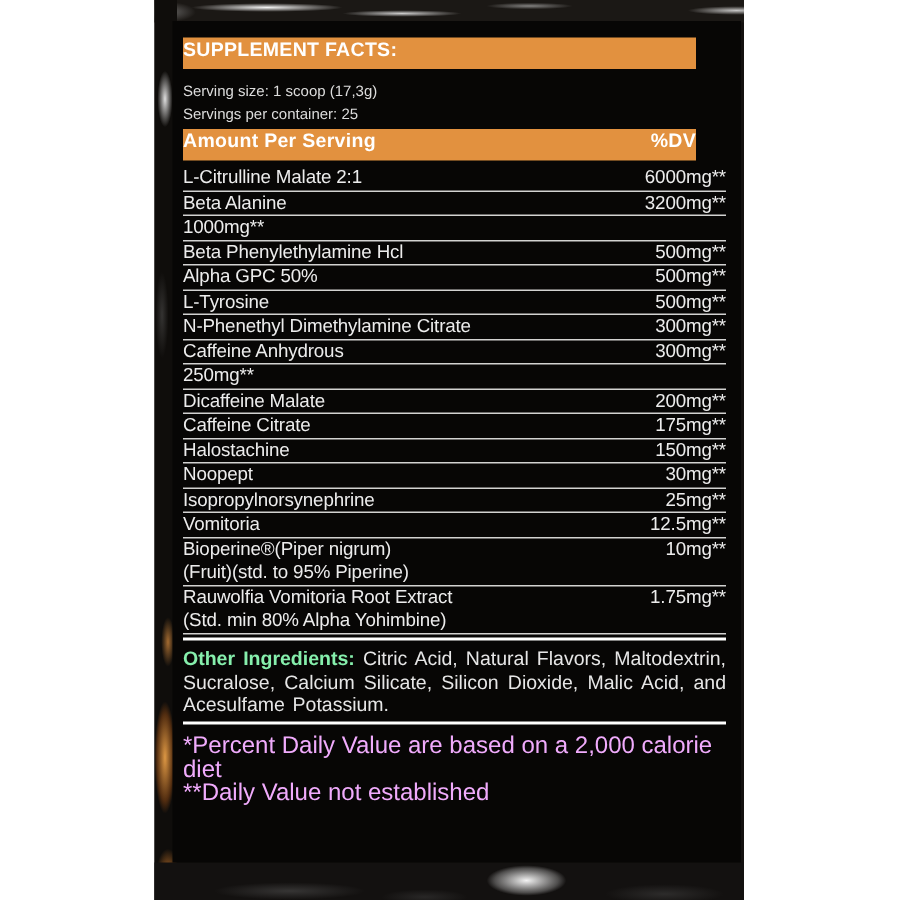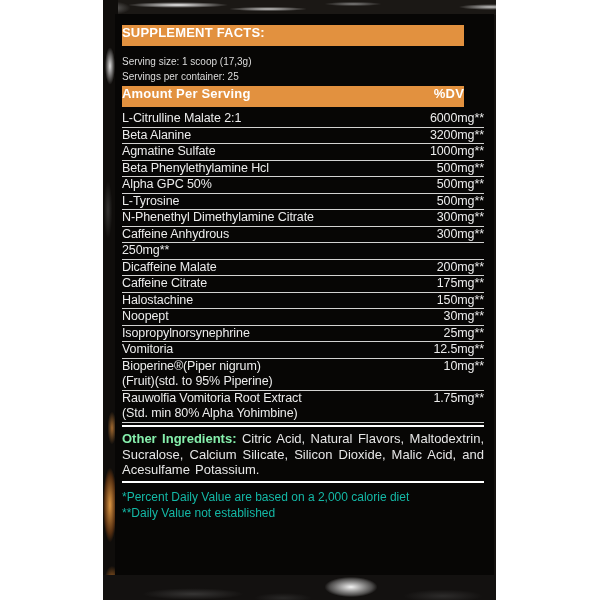--- a/index.html
+++ b/index.html
@@ -69,21 +69,21 @@
   .row{border-bottom:1px solid rgba(255,255,255,.82);}
   .row-line1{display:flex;justify-content:space-between;align-items:flex-end;height:15.5px;line-height:15.5px;}
   .row-line2{height:15.5px;line-height:15.5px;}
   .ing-amount{white-space:nowrap;}
   .thick-line{height:2.5px;background:#ffffff;margin-top:2px;}
   .other{
     margin:4px 0 3px 0;font-size:13px;line-height:15.5px;
     text-align:justify;word-spacing:1.5px;color:#E6E6E6;
   }
   .other b{color:#86efac;}
-  .footnotes{margin-top:7px;font-size:12px;line-height:15.5px;color:#14b8a6;}
+  .footnotes{margin-top:7px;font-size:16px;line-height:15.5px;color:#f0abfc;}
 </style>
 </head>
 <body>
 
 <div class="stage">
   <div class="photo">
     <div class="tex-top"></div>
     <div class="tex-left"></div>
     <div class="tex-bottom"></div>
 
@@ -112,21 +112,20 @@
 
   <div class="row">
     <div class="row-line1">
       <span class="ing-name">Beta Alanine</span>
       <span class="ing-amount">3200mg**</span>
     </div>
   </div>
 
   <div class="row">
     <div class="row-line1">
-      <span class="ing-name">Agmatine Sulfate</span>
       <span class="ing-amount">1000mg**</span>
     </div>
   </div>
 
   <div class="row">
     <div class="row-line1">
       <span class="ing-name">Beta Phenylethylamine Hcl</span>
       <span class="ing-amount">500mg**</span>
     </div>
   </div>

